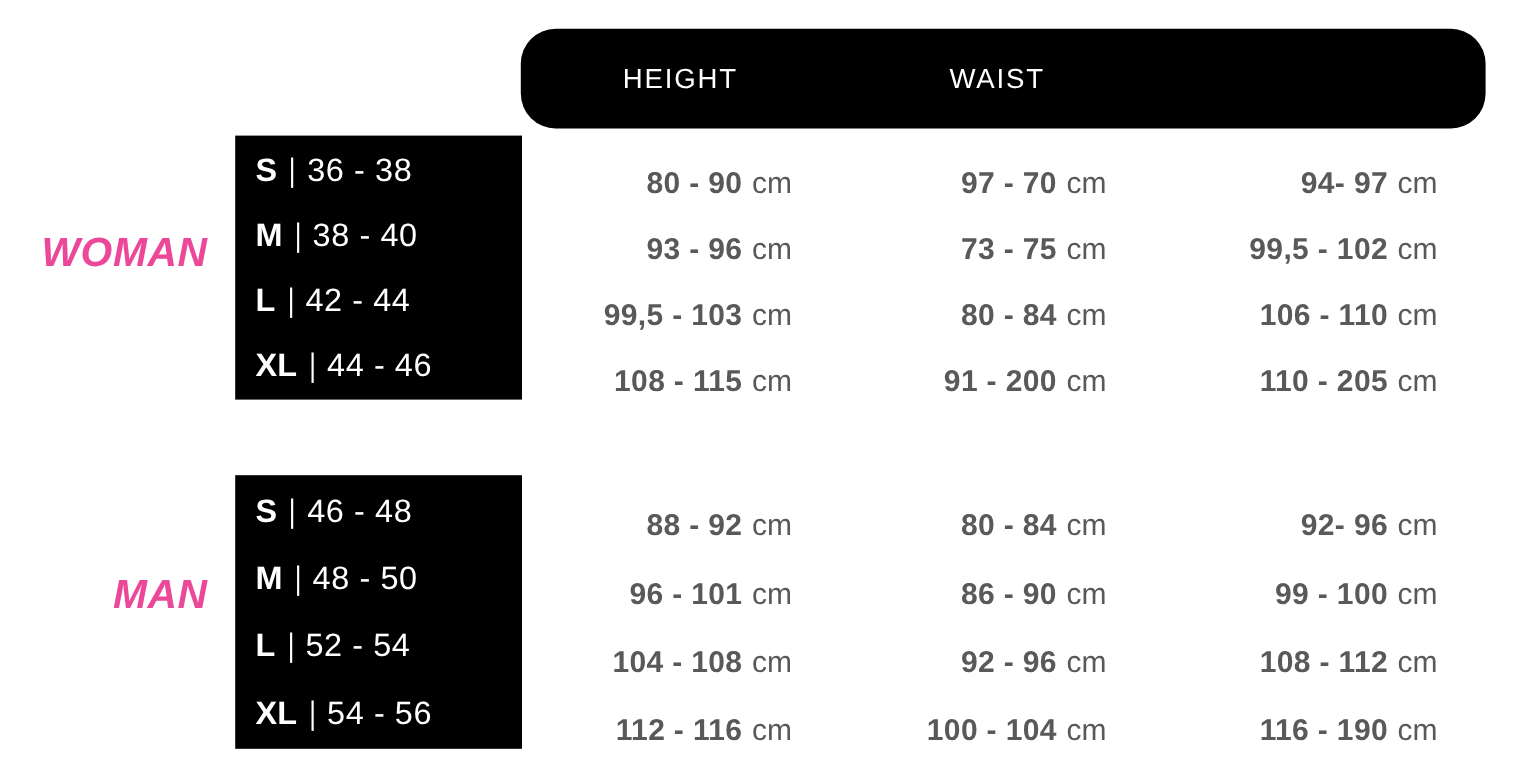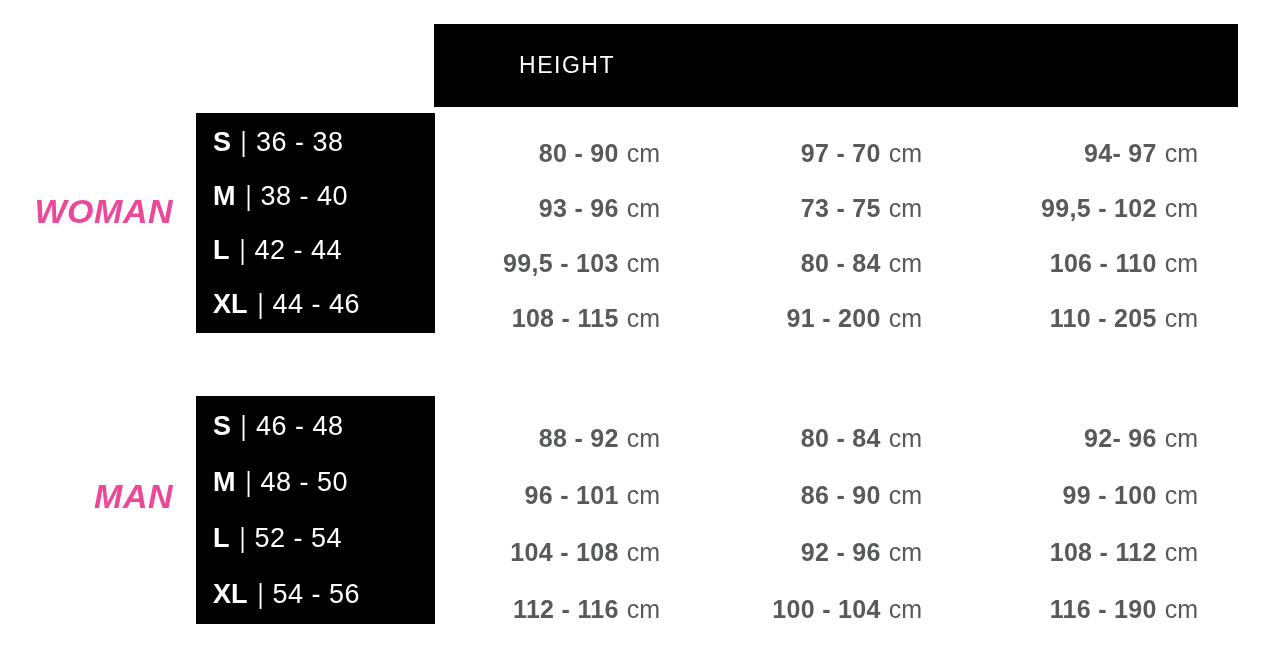--- a/index.html
+++ b/index.html
@@ -16,20 +16,21 @@
   .header-bar {
     position: absolute;
     left: 434px;
     top: 24px;
     width: 804px;
     height: 83px;
     background: #000000;
     display: grid;
     grid-template-columns: 266px 262px 276px;
     align-items: center;
+    border-radius: 29px;
   }
   .header-cell {
     color: #ffffff;
     text-align: center;
     font-size: 23px;
     font-weight: 400;
     letter-spacing: 1.5px;
   }
 
   
@@ -94,20 +95,21 @@
   .value { font-weight: bold; letter-spacing: 0.3px; }
   .unit  { font-weight: normal; margin-left: 8px; }
 </style>
 </head>
 <body>
 
 <div class="canvas">
 
   <div class="header-bar">
     <div class="header-cell">HEIGHT</div>
+    <div class="header-cell">WAIST</div>
   </div>
 
   <div class="gender-label woman">WOMAN</div>
   <div class="gender-label man">MAN</div>
 
   <div class="section woman">
     <div class="size-box">
       <div class="size-row">
         <span class="size-letter">S</span>
         <span class="size-sep">|</span>

